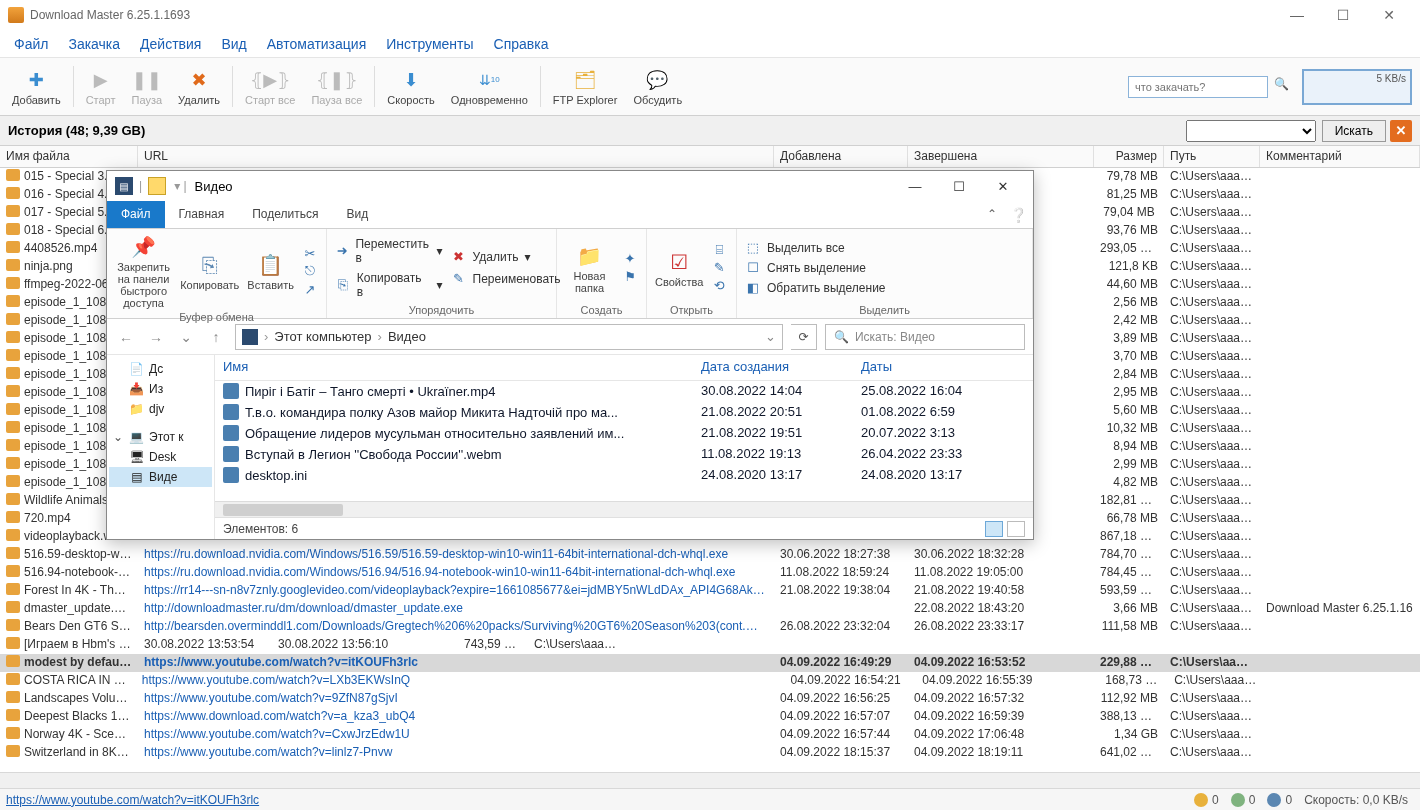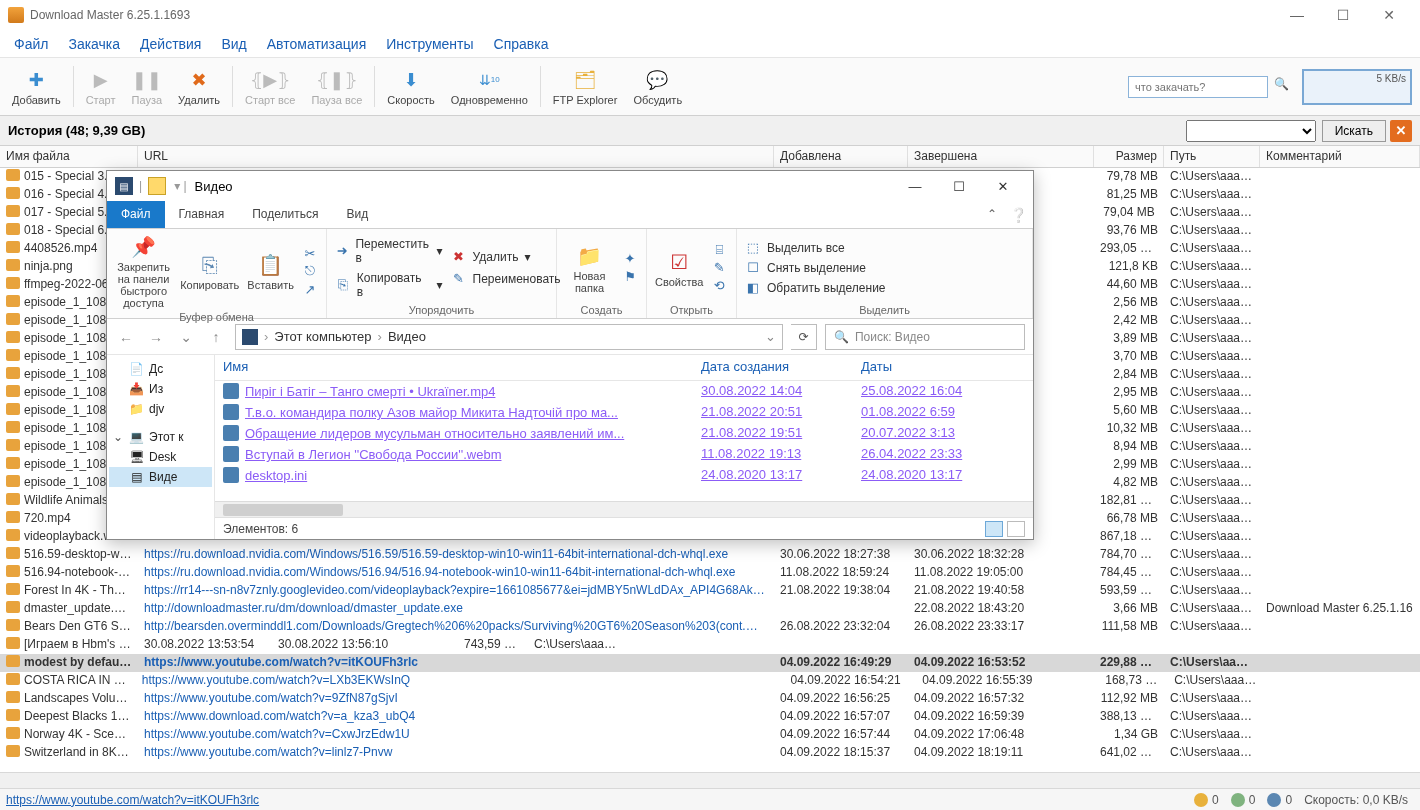--- a/index.html
+++ b/index.html
@@ -74,21 +74,21 @@
 
 .exp-body { flex: 1; display: flex; overflow: hidden; }
 .exp-tree { width: 108px; border-right: 1px solid #e6e6e6; padding: 4px 2px; overflow: hidden; }
 .exp-tree .titem { display: flex; align-items: center; gap: 4px; padding: 2px 4px; font-size: 12px; color: #222; white-space: nowrap; }
 .exp-tree .titem.sel { background: #cde6f7; }
 .exp-tree .tic { width: 16px; height: 16px; display: inline-flex; align-items: center; justify-content: center; }
 .exp-list { flex: 1; display: flex; flex-direction: column; overflow: hidden; }
 .exp-cols { height: 26px; display: flex; border-bottom: 1px solid #e6e6e6; font-size: 13px; color: #1a5fb4; }
 .exp-cols .ecol { padding: 4px 8px; }
 .exp-rows { flex: 1; overflow: hidden; }
-.erow { display: flex; height: 21px; font-size: 13px; color: #8b5cf6; text-decoration: underline; }
+.erow { display: flex; height: 21px; font-size: 13px; color: #0f172a; }
 .erow .ecell { padding: 2px 8px; overflow: hidden; white-space: nowrap; text-overflow: ellipsis; }
 .erow .eic { width: 16px; height: 16px; display: inline-block; background: #4a7fb0; margin-right: 6px; vertical-align: -3px; border-radius: 2px; }
 .exp-hscroll { height: 16px; background: #f0f0f0; border-top: 1px solid #dcdcdc; display:flex; align-items:center; }
 .exp-hscroll .thumb { width:120px; height:12px; background:#cfcfcf; margin-left:8px; border-radius:2px;}
 .exp-status { height: 22px; display: flex; align-items: center; justify-content: space-between; padding: 0 8px; border-top: 1px solid #e0e0e0; font-size: 12px; color: #444; }
 .exp-status .viewic { display:flex; gap:4px; }
 .exp-status .vb { width:18px; height:16px; border:1px solid #bbb; }
 .exp-status .vb.sel { background:#cde6f7; border-color:#6da8d8; }
 
 .bottom { position: absolute; left: 0; right: 0; bottom: 0; }
@@ -623,21 +623,21 @@
       <span class="sep2">›</span>
       <span class="crumb">Этот компьютер</span>
       <span class="sep2">›</span>
       <span class="crumb">Видео</span>
       <span style="flex:1;"></span>
         <span style="color:#888;">⌄</span>
     </div>
     <span class="refreshbtn">⟳</span>
     <div class="searchfield">
       <span>🔍</span>
-      <span>Поиск: Видео</span>
+      <span>Искать: Видео</span>
     </div>
   </div>
   <div class="exp-body">
     <div class="exp-tree" id="exptree">
         <div class="titem"><span style="width:12px;"></span><span class="tic">📄</span>Дс</div>
         <div class="titem"><span style="width:12px;"></span><span class="tic">📥</span>Из</div>
         <div class="titem"><span style="width:12px;"></span><span class="tic">📁</span>djv</div>
         <div style="height: 8px;"></div>
         <div class="titem"><span style="color:#555;margin-right:2px;">⌄</span><span class="tic">💻</span>Этот к</div>
         <div class="titem"><span style="width:12px;"></span><span class="tic">🖥</span>Desk</div>

